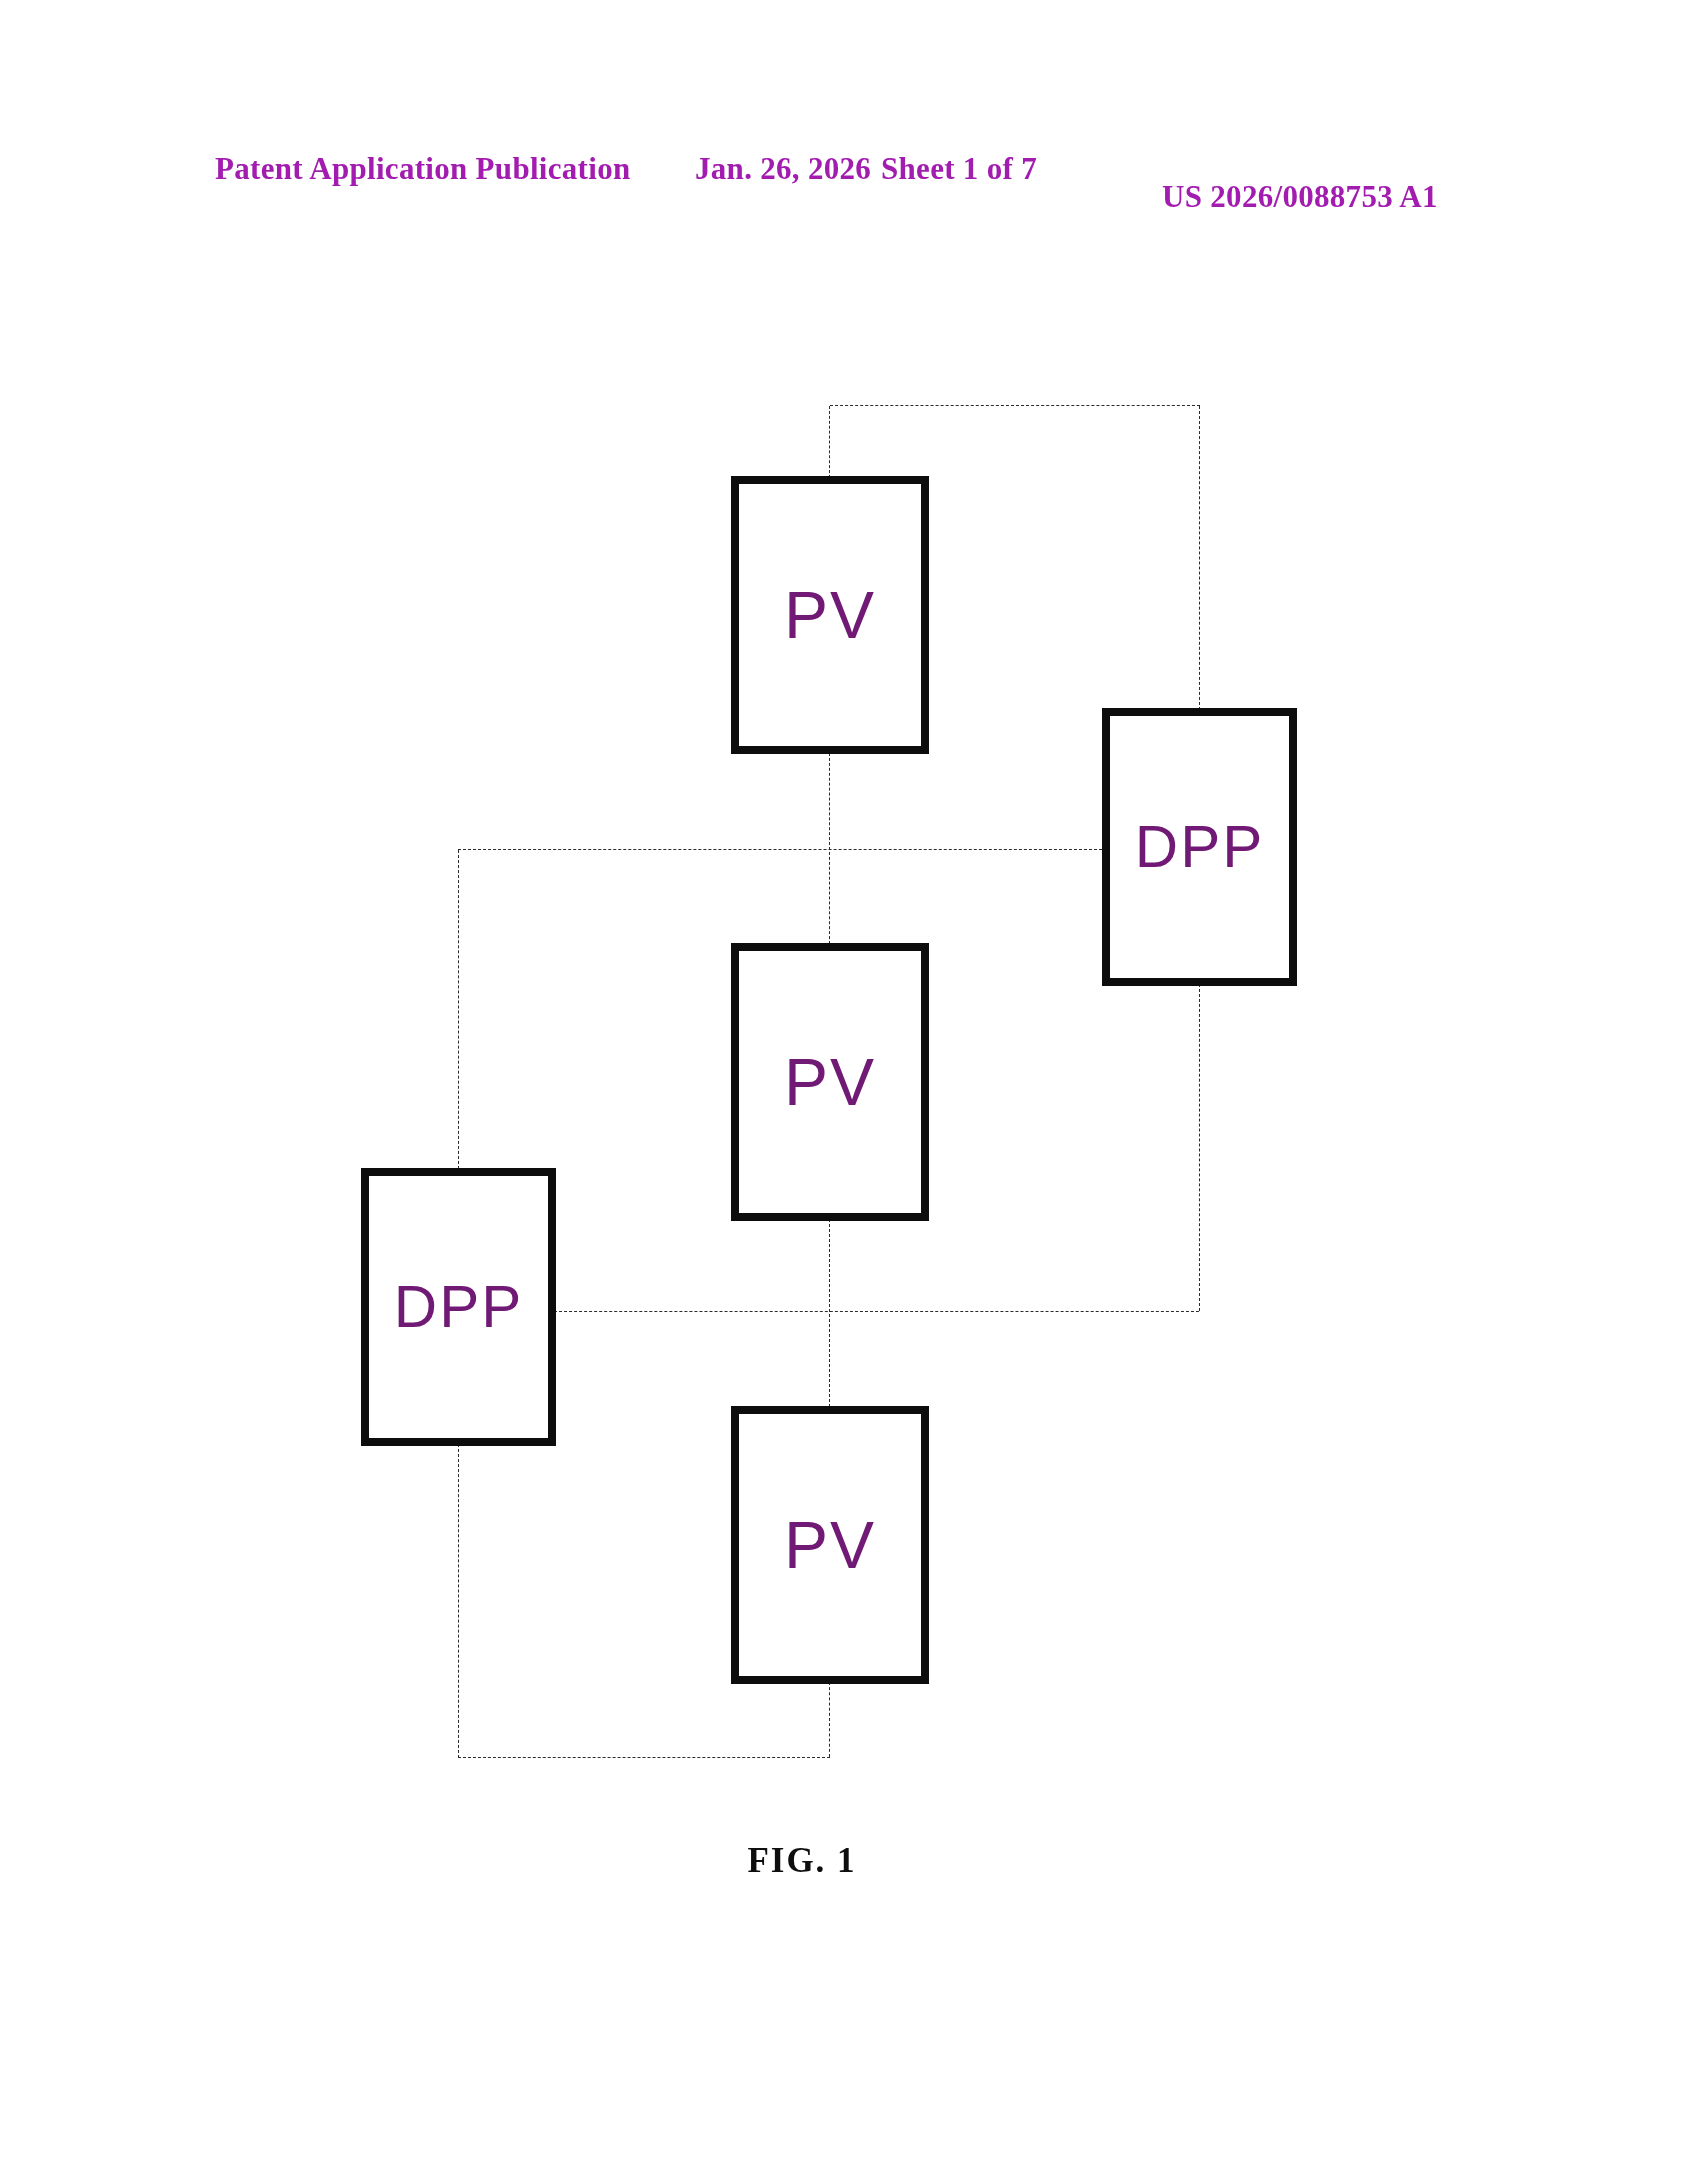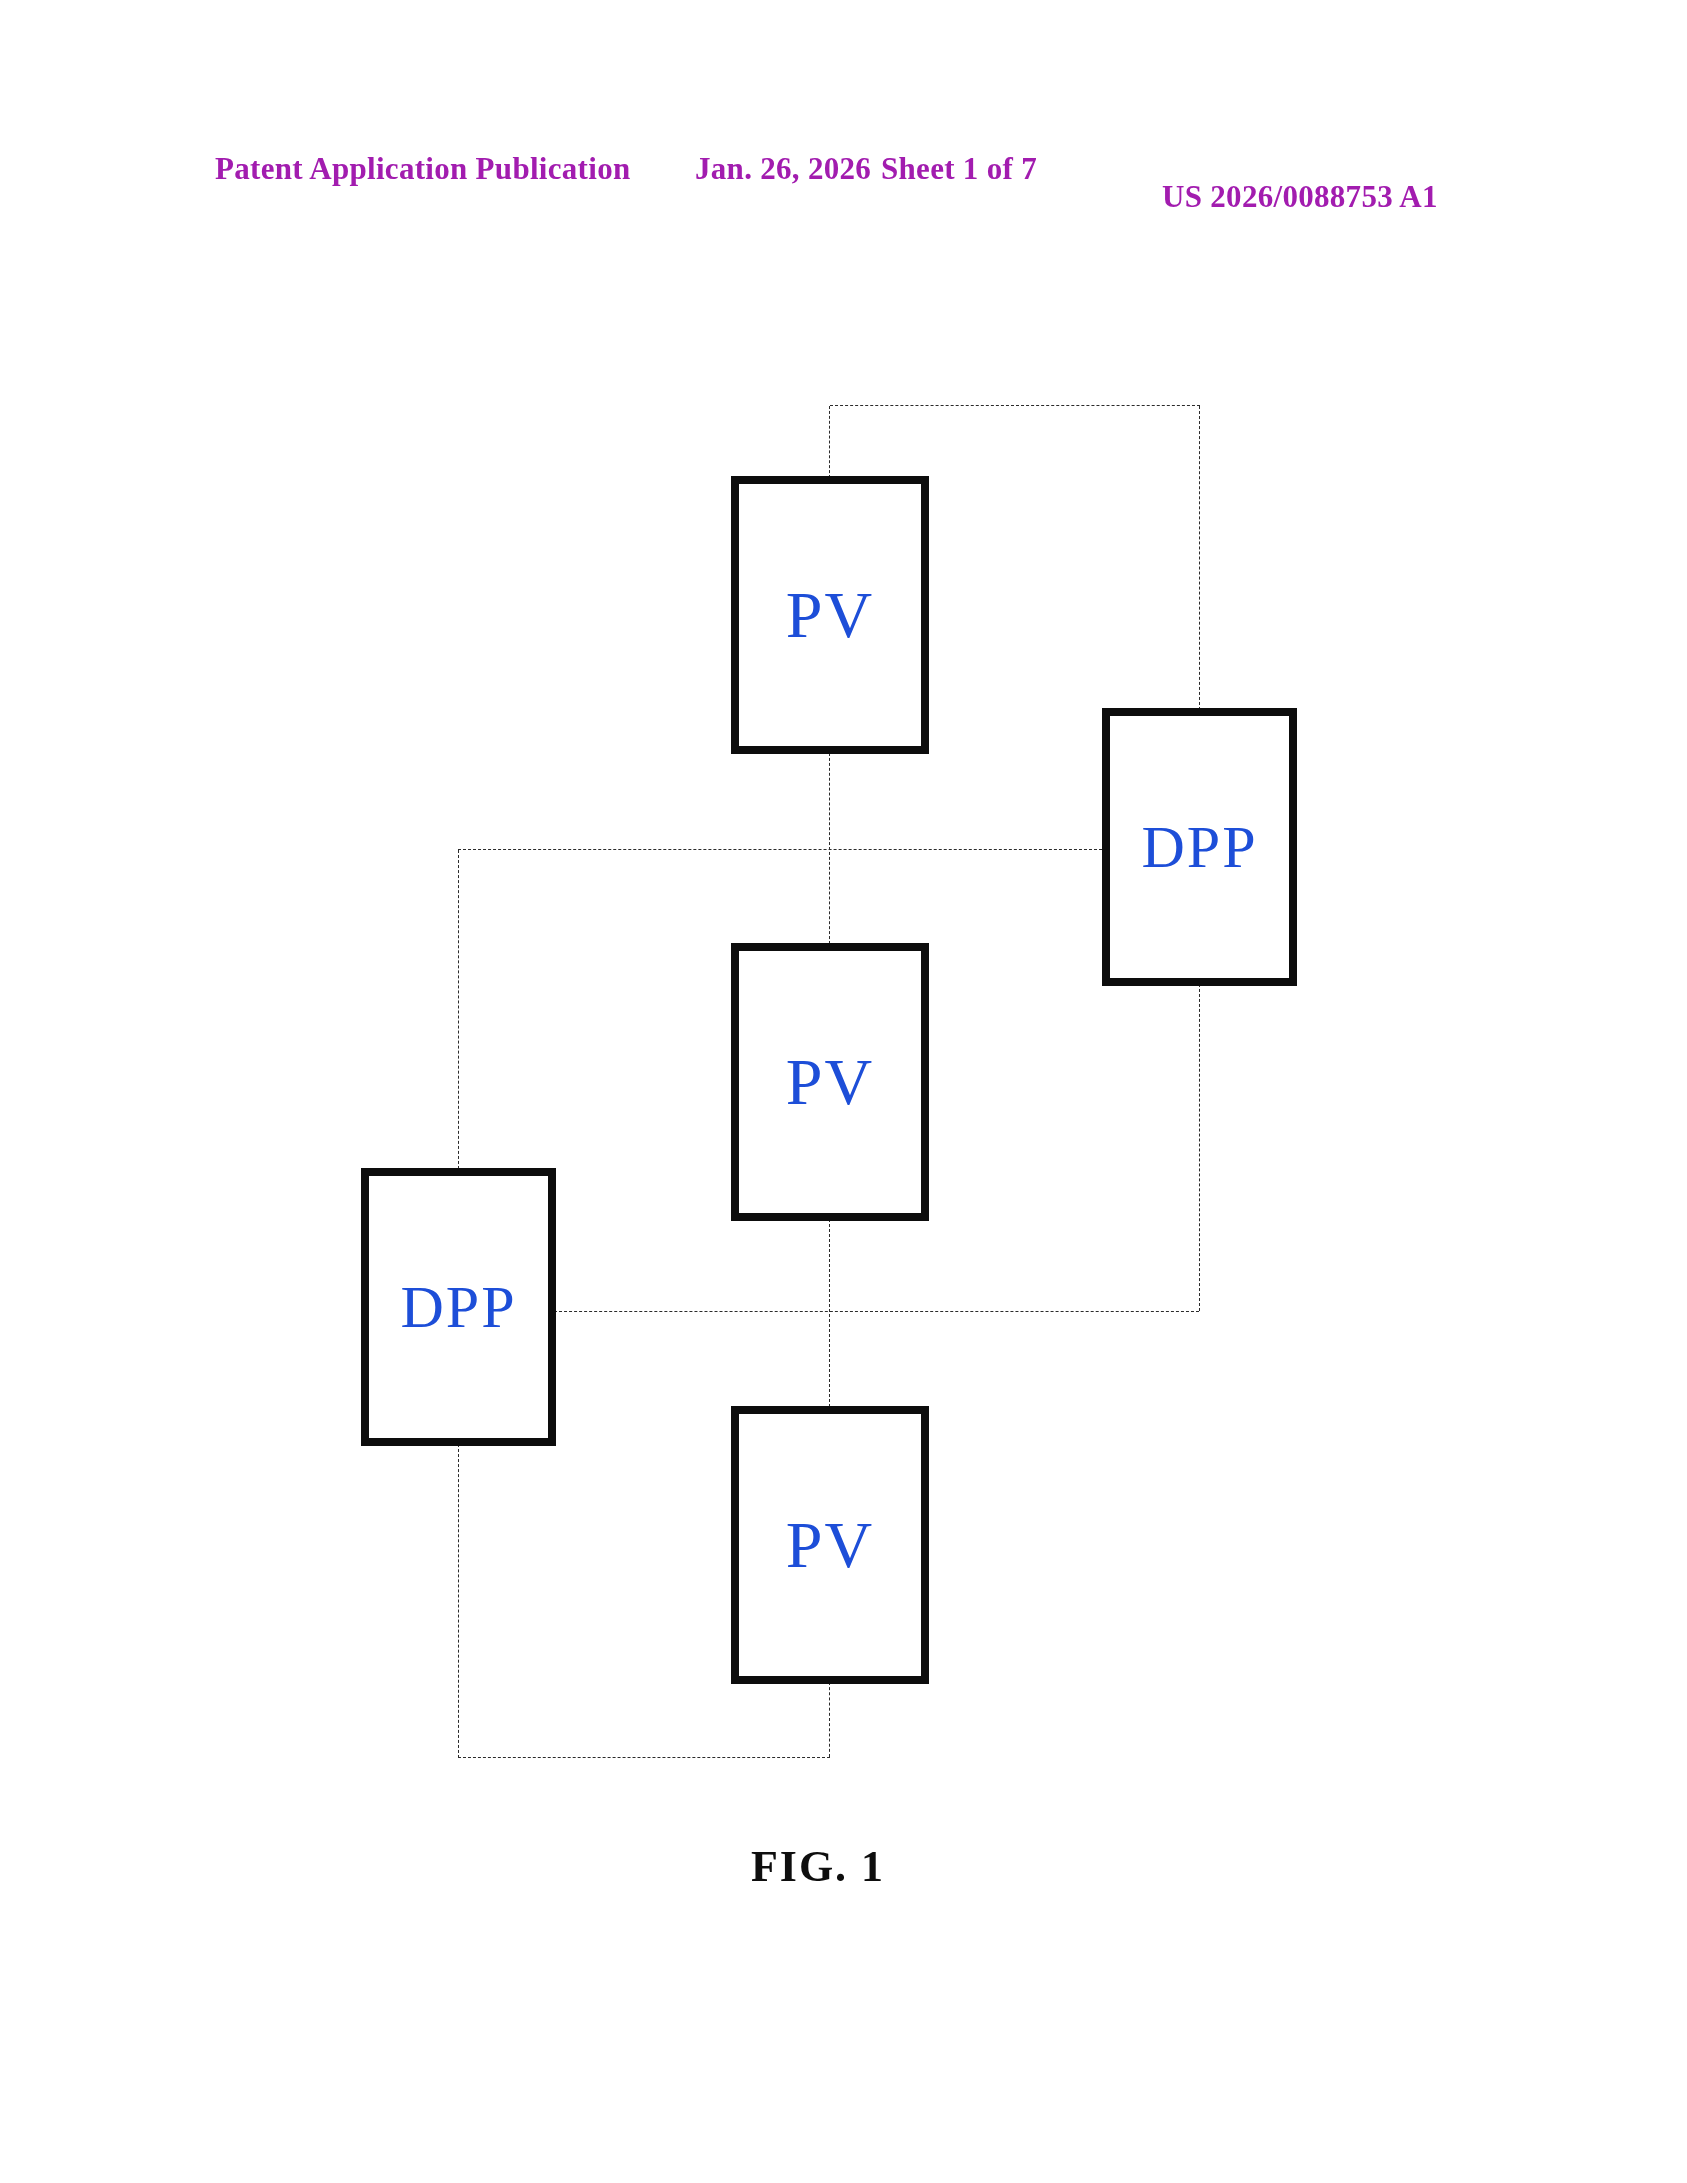--- a/index.html
+++ b/index.html
@@ -16,28 +16,28 @@
 
   
   .diagram{position:absolute;left:0;top:0;width:1687px;height:2183px;}
 
   .wire{position:absolute;z-index:1;}
   .wire.h{height:0;border-top:1.3px dashed #2b2b2b;}
   .wire.v{width:0;border-left:1.3px dashed #2b2b2b;}
 
   .node{position:absolute;z-index:2;box-sizing:border-box;background:#fff;
         border:8.6px solid #0d0d0d;display:flex;align-items:center;justify-content:center;}
-  .node-label{font-family:Liberation Serif, serif;color:#1d4ed8;
+  .node-label{font-family:Liberation Sans, sans-serif;color:#701a75;
               letter-spacing:2px;line-height:1;}
   .node.pv  .node-label{font-size:66px;}
   .node.dpp .node-label{font-size:60px;}
 
   
-  .fig-caption{position:absolute;left:719px;top:1841px;width:198px;
-               text-align:center;font-weight:bold;font-size:44px;
+  .fig-caption{position:absolute;left:703px;top:1841px;width:198px;
+               text-align:center;font-weight:bold;font-size:35px;
                letter-spacing:2px;color:#0e0e0e;white-space:nowrap;}
 </style>
 </head>
 <body>
 
 <div class="page">
 
   <header>
     <span class="hdr-item h-left">Patent Application Publication</span>
     <span class="hdr-item h-date">Jan. 26, 2026</span>

